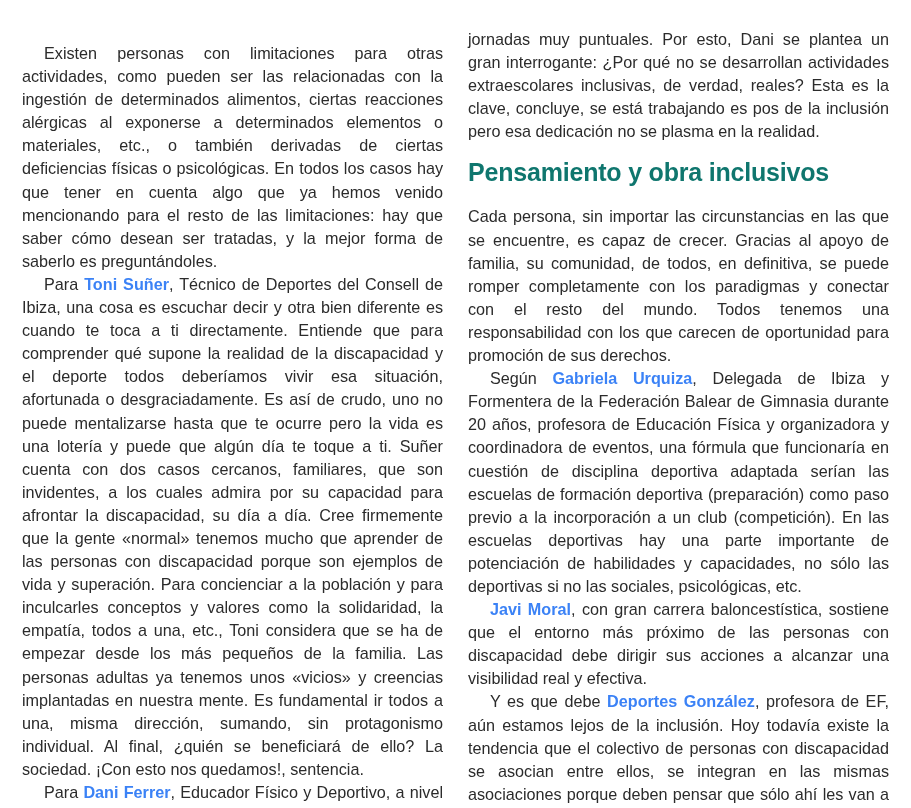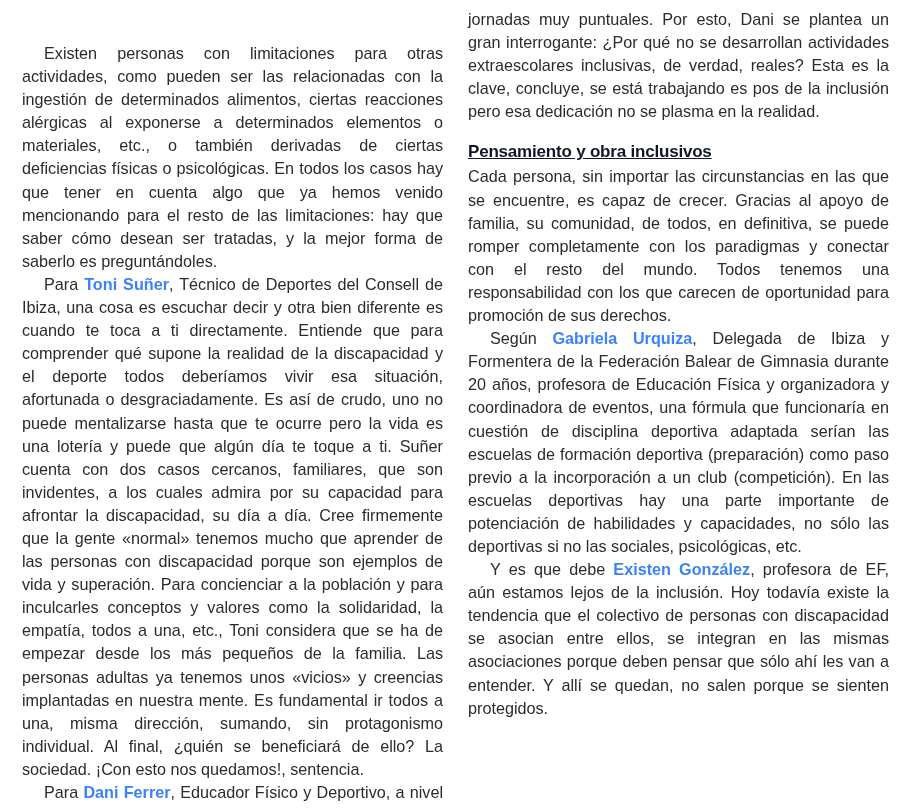--- a/index.html
+++ b/index.html
@@ -11,41 +11,42 @@
     font-size: 16.2px;
     line-height: 23.1px;
   }
   .col {
     position: absolute; top: 42px; width: 421px;
     text-align: justify; hyphens: manual;
   }
   .col-left { left: 22px; top: 42px; }
   .col-right { left: 468px; top: 8px; }
   p { margin: 0; text-indent: 22px; }
-  p.noindent { text-indent: 0; }
+  p.noindent { text-indent: 0; margin-top: 20px; }
   .name { font-weight: bold; color: #3b82f6; }
   h2 {
     margin: 16px 0 0 0; padding: 0;
-    font-size: 17px; line-height: 26px; font-weight: bold;
-    color: #0f172a; letter-spacing: -0.2px; text-decoration: underline;
+    font-size: 25px; line-height: 26px; font-weight: bold;
+    color: #0f766e; letter-spacing: -0.2px;
   }
 </style>
 </head>
 <body>
 
 <div class="page">
 
   <div class="col col-left">
     <p>Existen personas con limitaciones para otras actividades, como pueden ser las relacionadas con la ingestión de determinados alimentos, ciertas reacciones alérgicas al exponerse a determinados elementos o materiales, etc., o también derivadas de ciertas deficiencias físicas o psicológicas. En todos los casos hay que tener en cuenta algo que ya hemos venido mencionando para el resto de las limitaciones: hay que saber cómo desean ser tratadas, y la mejor forma de saberlo es preguntándoles.</p>
     <p><span>Para </span><span class="name">Toni Suñer</span><span>, Técnico de Deportes del Consell de Ibiza, una cosa es escuchar decir y otra bien diferente es cuando te toca a ti directamente. Entiende que para comprender qué supone la realidad de la discapacidad y el deporte todos deberíamos vivir esa situación, afortunada o desgraciadamente. Es así de crudo, uno no puede mentalizarse hasta que te ocurre pero la vida es una lotería y puede que algún día te toque a ti. Suñer cuenta con dos casos cercanos, familiares, que son invidentes, a los cuales admira por su capacidad para afrontar la discapacidad, su día a día. Cree firmemente que la gente «normal» tenemos mucho que aprender de las personas con discapacidad porque son ejemplos de vida y superación. Para concienciar a la población y para inculcarles conceptos y valores como la solidaridad, la empatía, todos a una, etc., Toni considera que se ha de empezar desde los más pequeños de la familia. Las personas adultas ya tenemos unos «vicios» y creencias implantadas en nuestra mente. Es fundamental ir todos a una, misma dirección, sumando, sin protagonismo individual. Al final, ¿quién se beneficiará de ello? La sociedad. ¡Con esto nos quedamos!, sentencia.</span></p>
     <p><span>Para </span><span class="name">Dani Ferrer</span><span>, Educador Físico y Deportivo, a nivel de actividades adaptadas e inclusivas, hay eventos puntuales. Eso está muy bien, es más y mejor que nada, se resigna, pero no hay proyectos ni programas con continuidad en el tiempo. Y sobre todo en el ámbito inclusivo hay mucho que hacer, manifiesta. Hasta hoy se habla y se comenta mucho acerca de las actividades inclusivas, lo ve como un ideal, ficticio, excepto en</span></p>
   </div>
 
   <div class="col col-right">
     <p class="noindent">jornadas muy puntuales. Por esto, Dani se plantea un gran interrogante: ¿Por qué no se desarrollan actividades extraescolares inclusivas, de verdad, reales? Esta es la clave, concluye, se está trabajando es pos de la inclusión pero esa dedicación no se plasma en la realidad.</p>
     <h2>Pensamiento y obra inclusivos</h2>
     <p class="noindent">Cada persona, sin importar las circunstancias en las que se encuentre, es capaz de crecer. Gracias al apoyo de familia, su comunidad, de todos, en definitiva, se puede romper completamente con los paradigmas y conectar con el resto del mundo. Todos tenemos una responsabilidad con los que carecen de oportunidad para promoción de sus derechos.</p>
     <p><span>Según </span><span class="name">Gabriela Urquiza</span><span>, Delegada de Ibiza y Formentera de la Federación Balear de Gimnasia durante 20 años, profesora de Educación Física y organizadora y coordinadora de eventos, una fórmula que funcionaría en cuestión de disciplina deportiva adaptada serían las escuelas de formación deportiva (preparación) como paso previo a la incorporación a un club (competición). En las escuelas deportivas hay una parte importante de potenciación de habilidades y capacidades, no sólo las deportivas si no las sociales, psicológicas, etc.</span></p>
-    <p><span>Y es que debe </span><span class="name">Existen González</span><span>, profesora de EF, aún estamos lejos de la inclusión. Hoy todavía existe la tendencia que el colectivo de personas con discapacidad se asocian entre ellos, se integran en las mismas asociaciones porque deben pensar que sólo ahí les van a entender. Y allí se quedan, no salen porque se sienten protegidos.</span></p>
+    <p><span></span><span class="name">Javi Moral</span><span>, con gran carrera baloncestística, sostiene que el entorno más próximo de las personas con discapacidad debe dirigir sus acciones a alcanzar una visibilidad real y efectiva.</span></p>
+    <p><span>Y es que debe </span><span class="name">Deportes González</span><span>, profesora de EF, aún estamos lejos de la inclusión. Hoy todavía existe la tendencia que el colectivo de personas con discapacidad se asocian entre ellos, se integran en las mismas asociaciones porque deben pensar que sólo ahí les van a entender. Y allí se quedan, no salen porque se sienten protegidos.</span></p>
 
   </div>
 
 </div>
 
 </body></html>

